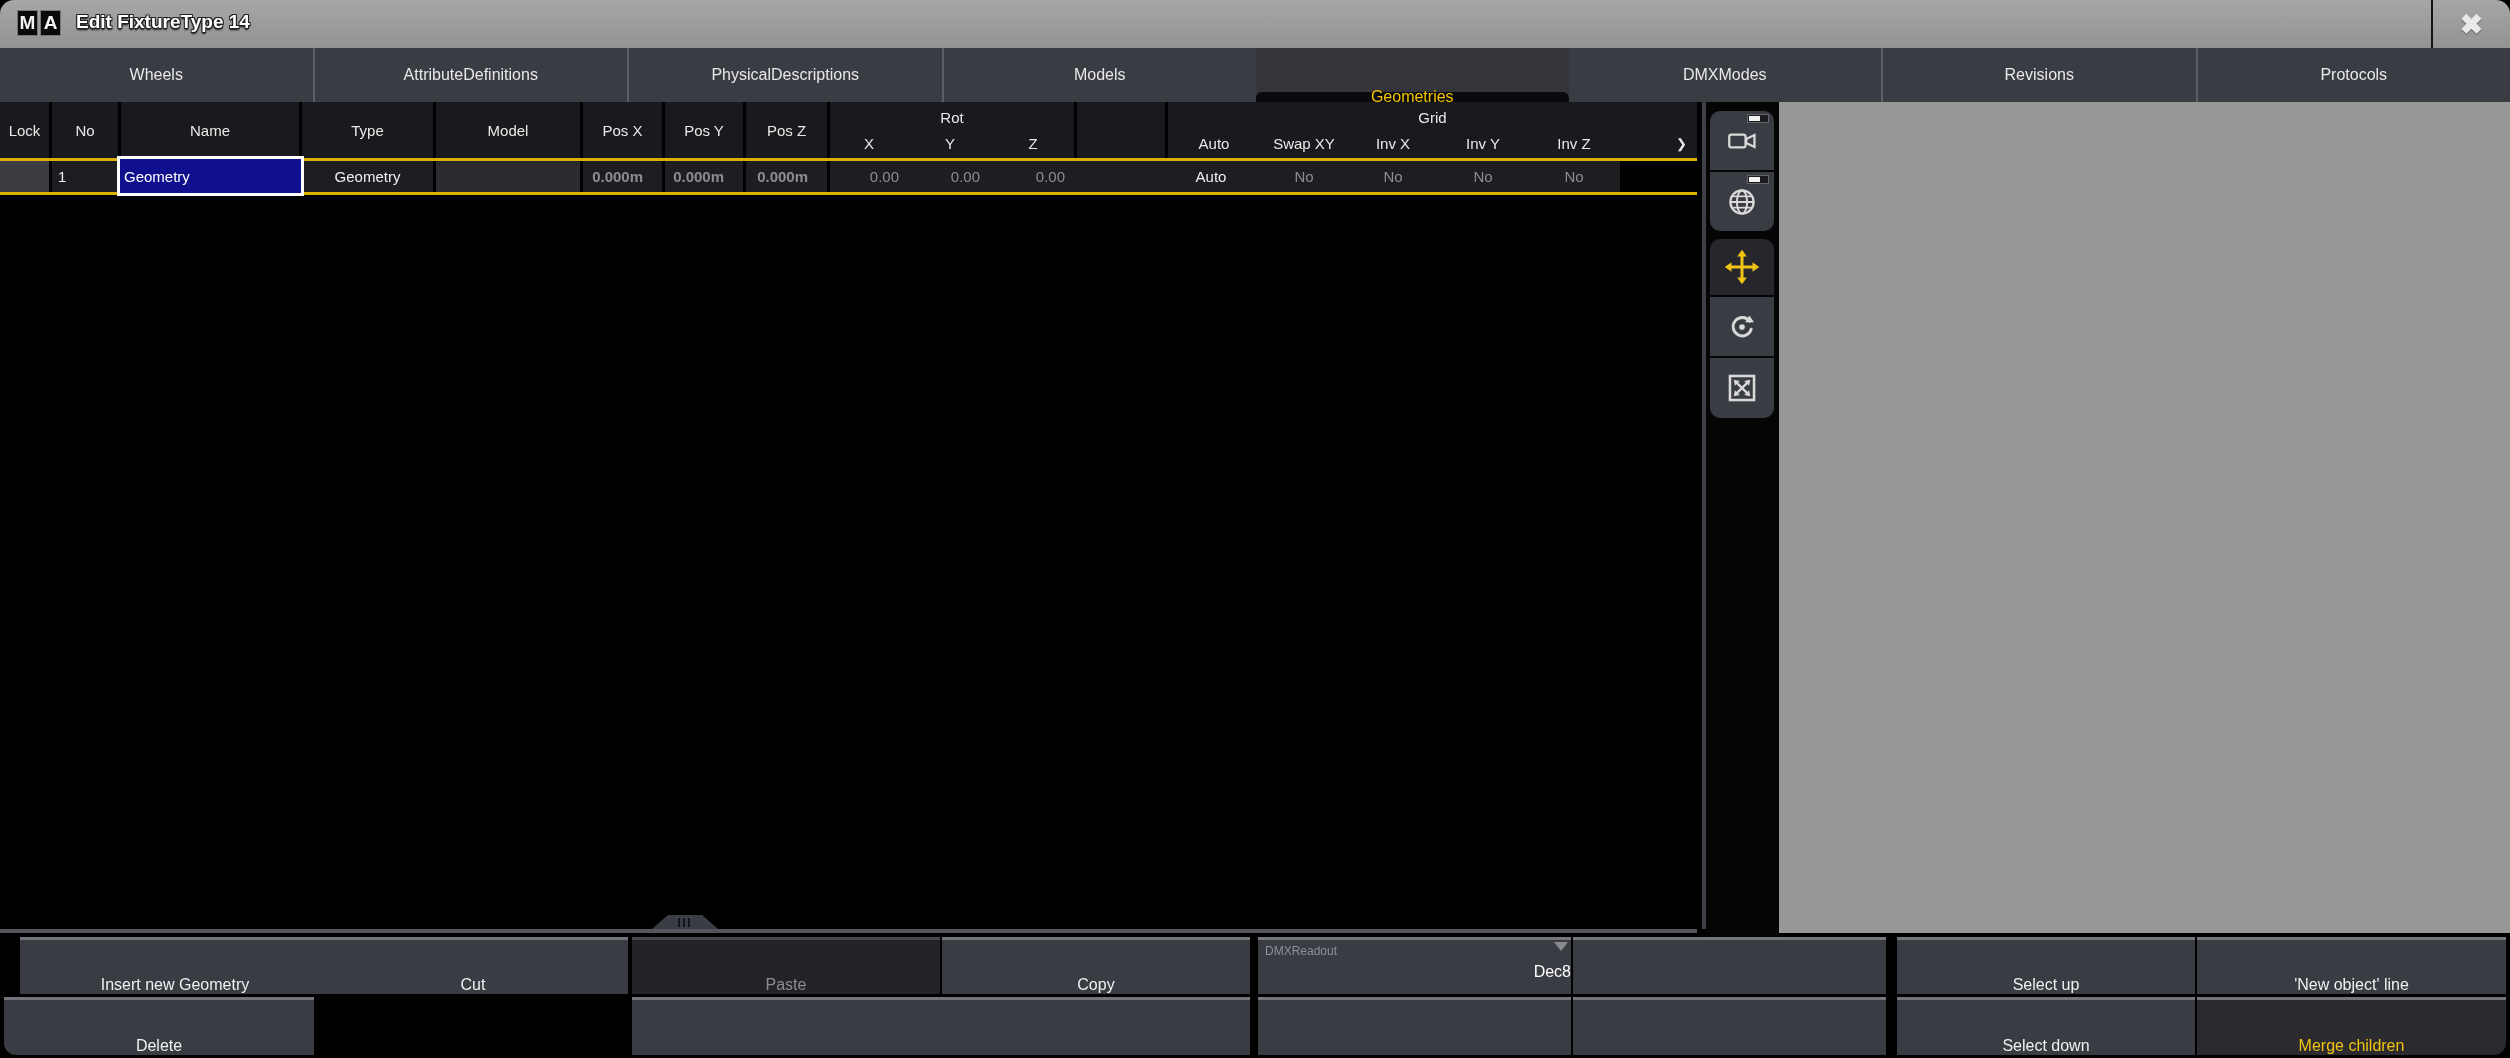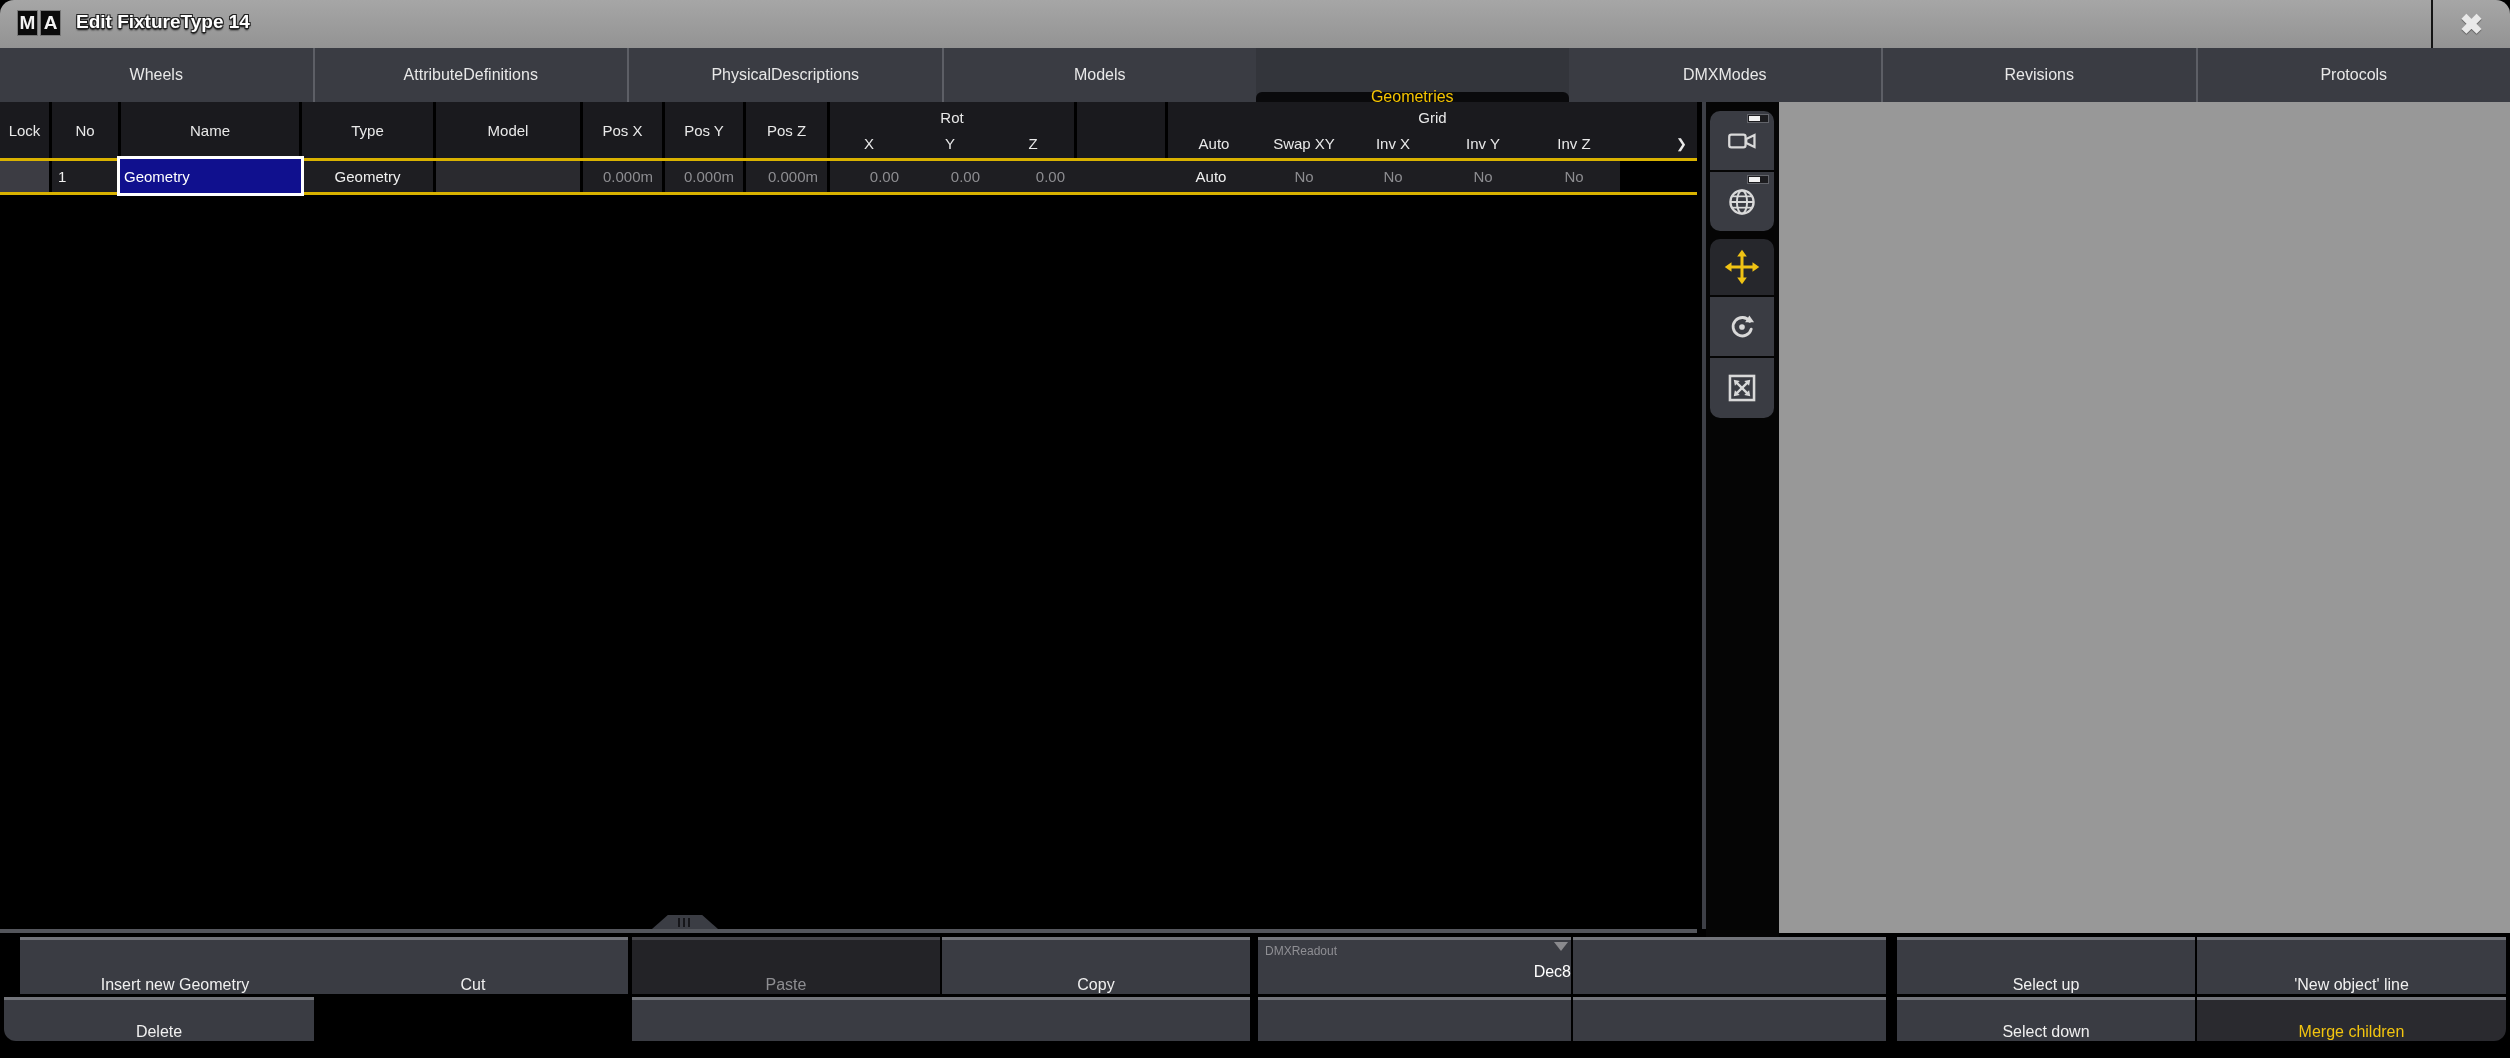--- a/index.html
+++ b/index.html
@@ -42,21 +42,21 @@
   .sub-label { position:absolute; top:28px; height:26px; color:#e9e9e9; font-size:15px;
     display:flex; align-items:center; justify-content:center; }
   .sub-label.right { justify-content:flex-end; padding-right:10px; }
 
   
   #trow { position:absolute; left:0; top:59px; width:1697px; height:31px; }
   #trow-yellow { position:absolute; left:0; top:90px; width:1697px; height:3px; background:#d9b200; }
   .rcell { position:absolute; top:0; height:31px; background:#1e1e22; color:#f0f0f0; font-size:15px;
     display:flex; align-items:center; }
   .rcell.center { justify-content:center; }
-  .rcell.right { justify-content:flex-end; padding-right:9px; }
+  .rcell.right { justify-content:flex-end; padding-right:19px;font-weight:bold; }
   .dim { color:#8d8d91; }
   .rspan { position:absolute; top:0; height:31px; font-size:15px; display:flex; align-items:center; }
   .rspan.right { justify-content:flex-end; padding-right:9px; }
   .rspan.center { justify-content:center; }
   #name-edit { position:absolute; left:117px; top:-5px; width:187px; height:40px; border:3px solid #fff;
     background:#10108e; color:#fff; font-size:15px; display:flex; align-items:center; padding-left:4px; z-index:5; }
 
   
   #splitter-line { position:absolute; left:0; top:827px; width:1697px; height:4px; background:#54565c; }
   #splitter-handle { position:absolute; left:652px; top:813px; width:66px; height:14px; background:#3b3d44;
@@ -71,21 +71,21 @@
   .tool-btn.selected { background:#26272c; }
   .toggle-ind { position:absolute; right:5px; top:3px; width:22px; height:9px; background:#1c1c1f;
     border:1px solid #62646a; }
   .toggle-ind .fill { position:absolute; left:1px; top:1px; width:11px; height:5px; background:#f2f2f2; }
   #viewport { position:absolute; left:1779px; top:0; width:731px; height:831px; background:#989898; }
 
   
   #footer { position:absolute; left:0; top:937px; width:2510px; height:121px; background:#000; }
   .fbtn { position:absolute; background:#3a3c43; border-top:3px solid #73757b; color:#f0f0f0;
     font-size:16px; display:flex; align-items:flex-end; justify-content:center; cursor:pointer; height:57px; }
-  .fbtn.row2 { top:60px; height:44px; }
+  .fbtn.row2 { top:60px; height:58px; }
   .fbtn.disabled { background:#232327; border-top-color:#46464b; color:#8e8e92; }
   .fbtn.active-yellow { background:#2a2a2f; color:#f2c40f; }
   #dmx-combo { flex-direction:column; justify-content:center; }
   #dmx-caption { position:absolute; left:7px; top:4px; font-size:12px; color:#8f8f94; }
   #dmx-value { margin-top:10px; font-size:16px; color:#fff; }
   #dmx-arrow { position:absolute; right:3px; top:2px; width:0; height:0;
     border-left:7px solid transparent; border-right:7px solid transparent; border-top:9px solid #8a8a8e; }
   .round-bl { border-bottom-left-radius:12px; }
   .round-br { border-bottom-right-radius:12px; }
 </style>

